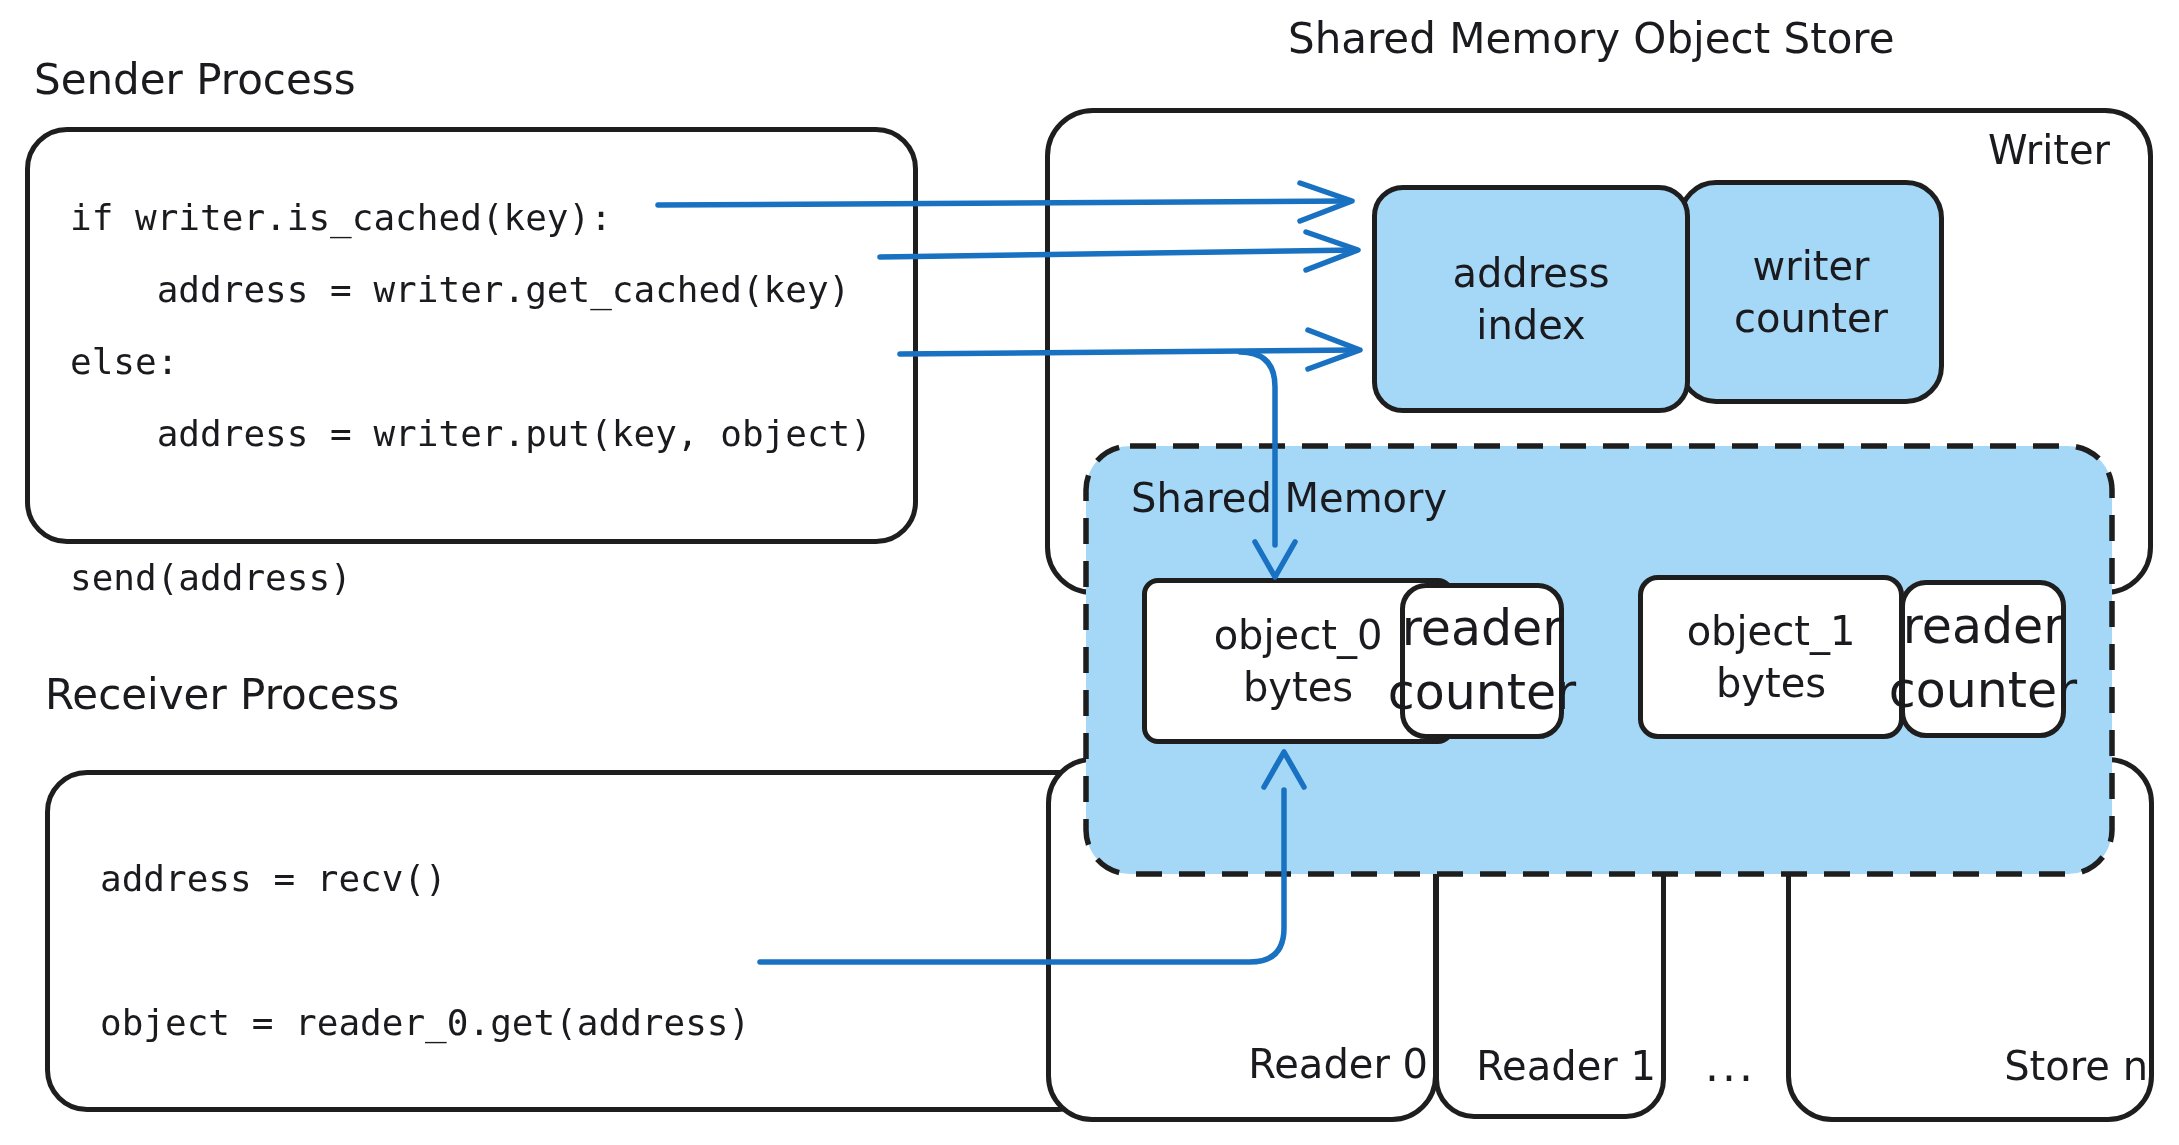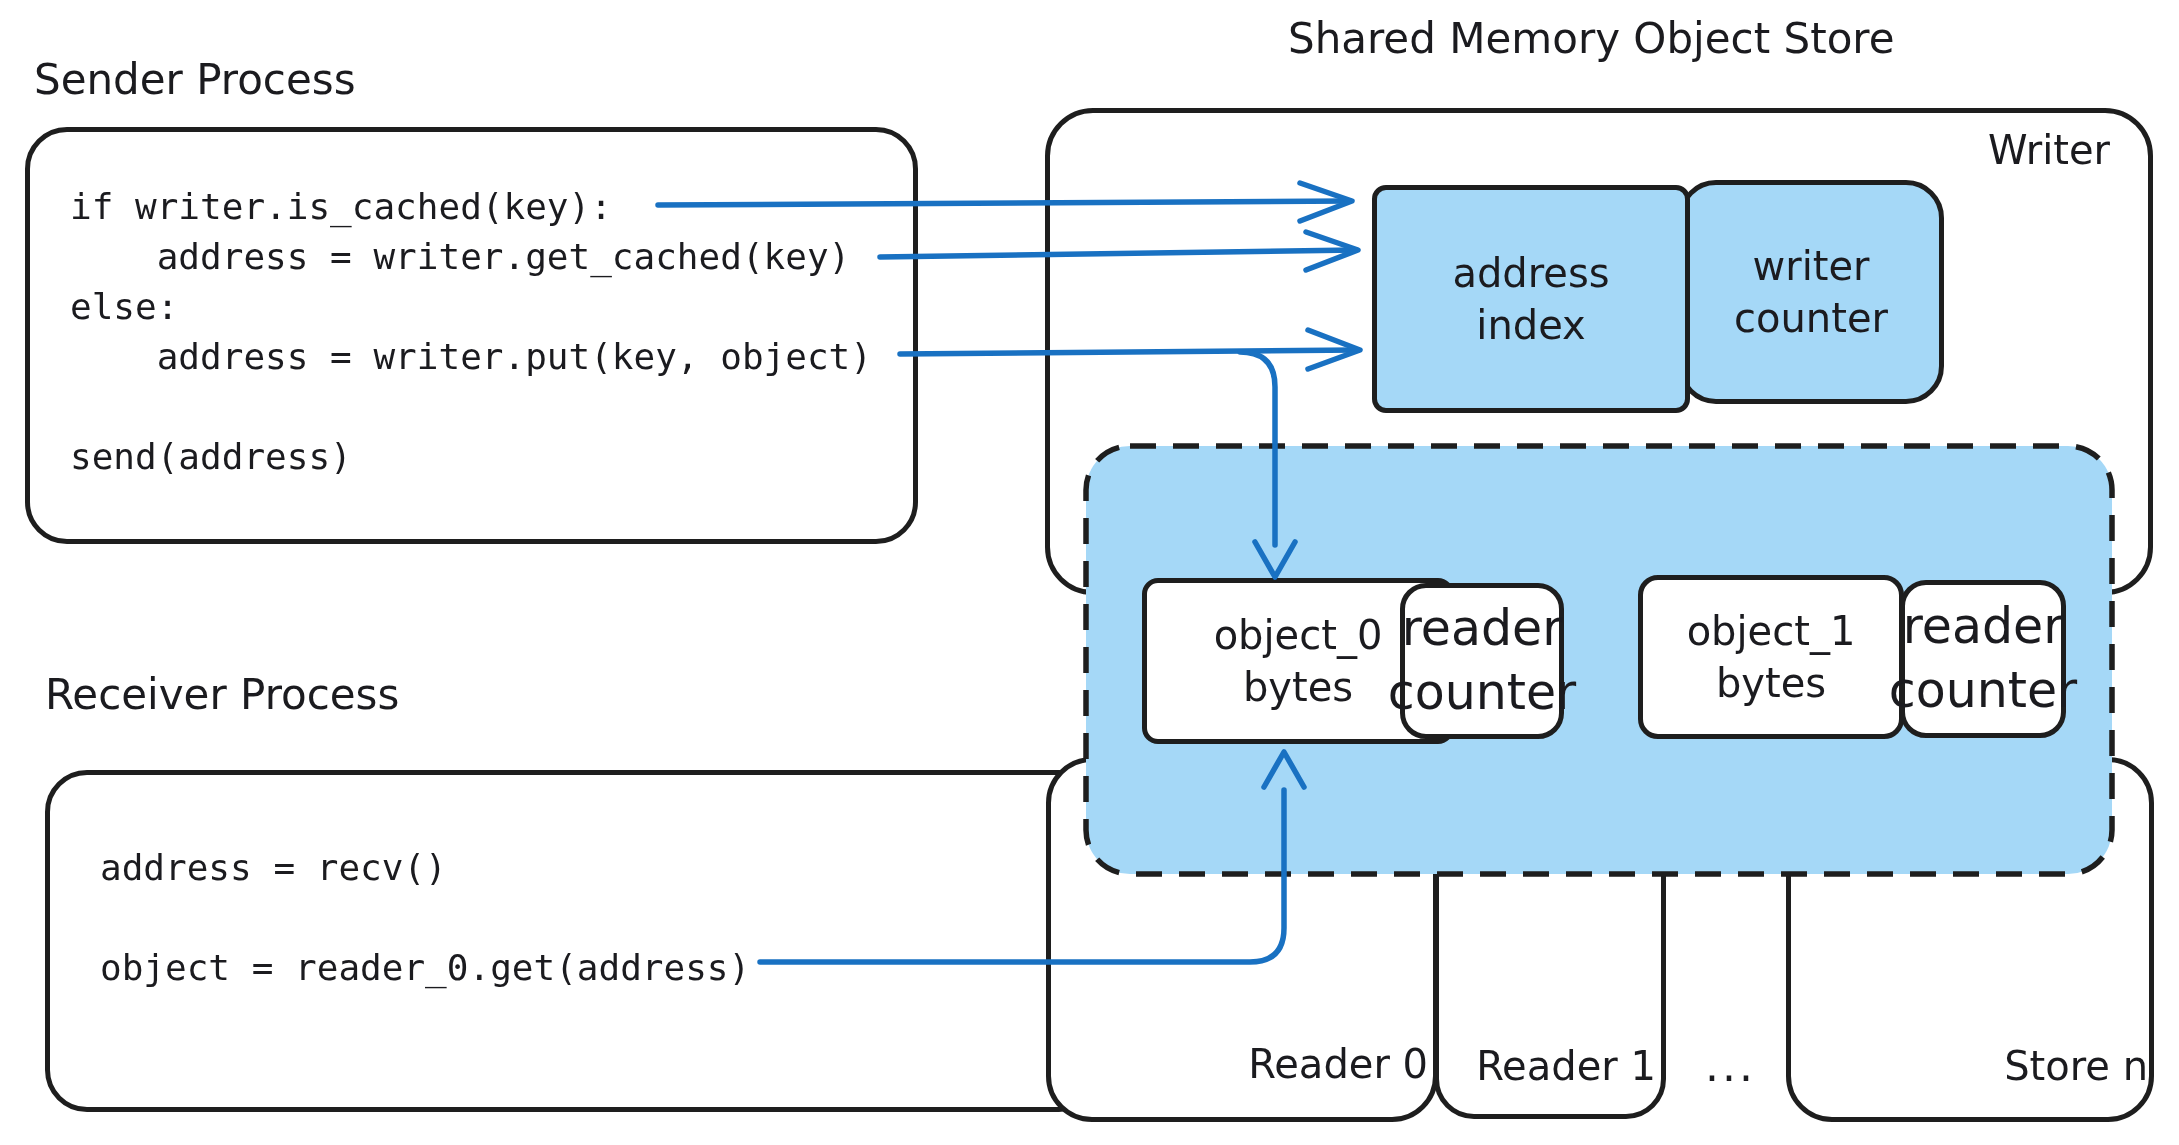--- a/index.html
+++ b/index.html
@@ -15,21 +15,21 @@
     position:absolute; box-sizing:border-box; background:#ffffff;
     border:5px solid var(--stroke,#1e1e1e); border-radius:42px;
   }
   .center { display:flex; align-items:center; justify-content:center; text-align:center; }
   .boxlabel { white-space:pre-line; font-size:40px; line-height:1.3; }
   .boxlabel.small { font-size:49px; }
   .blue { background:var(--fill_blue,#a5d8f7); }
   .code {
     position:absolute; margin:0;
     font-family:"DejaVu Sans Mono", monospace;
-    font-size:36px; line-height:50px; white-space:pre;
+    font-size:36px; line-height:72px; white-space:pre;
     color:var(--text,#1e1e1e);
   }
 
   
   .sender-title   { left:34px;  top:55px; }
   .sender-box     { left:25px;  top:127px; width:893px;  height:417px; z-index:1; }
   .sender-box .code   { left:40px; top:50px; }
   .receiver-title { left:45px;  top:670px; }
   .receiver-box   { left:45px;  top:770px; width:1056px;  height:342px; z-index:1; }
   .receiver-box .code { left:50px; top:68px; }
@@ -40,21 +40,21 @@
   .writer-label   { left:1920px; top:126px; width:190px; text-align:right; z-index:3; }
 
   .reader0-box    { left:1046px; top:757px; width:392px; height:365px; border-radius:46px; z-index:1; }
   .reader1-box    { left:1434px; top:757px; width:232px; height:362px; border-radius:40px; z-index:1; }
   .readern-box    { left:1786px; top:757px; width:368px; height:365px; border-radius:46px; z-index:1; }
 
   .shared-box     { left:1086px; top:446px; width:1026px; height:428px;
                     background:var(--fill_blue,#a5d8f7); border-radius:44px; z-index:2; }
   .shared-label   { left:1131px; top:474px; z-index:3; }
 
-  .addr-box   { left:1372px; top:185px; width:318px; height:228px; border-radius:14px; z-index:4; }
+  .addr-box   { left:1372px; top:185px; width:318px; height:228px; border-radius:31px; z-index:4; }
   .wcount-box { left:1678px; top:180px; width:266px; height:224px; border-radius:38px; z-index:3; }
 
   .obj0-box { left:1142px; top:578px; width:312px; height:166px; border-radius:16px; z-index:3; }
   .rc0-box  { left:1400px; top:583px; width:164px; height:156px; border-radius:26px; z-index:3; }
   .obj1-box { left:1638px; top:575px; width:266px; height:164px; border-radius:20px; z-index:3; }
   .rc1-box  { left:1900px; top:580px; width:166px; height:158px; border-radius:26px; z-index:3; }
 
   .reader0-label { left:1200px; top:1040px; width:228px; text-align:right; z-index:3; }
   .reader1-label { left:1434px; top:1042px; width:264px; text-align:center; z-index:3; }
   .dots-label    { left:1705px; top:1040px; font-size:44px; letter-spacing:3px; z-index:3; }
@@ -91,20 +91,21 @@
   </div>
 
   <div class="box writer-box"></div>
   <div class="label writer-label">Writer</div>
 
   <div class="box reader0-box"></div>
   <div class="box reader1-box"></div>
   <div class="box readern-box"></div>
 
   <div class="shared-box" style="position:absolute;"></div>
+  <div class="label shared-label">Shared Memory</div>
 
   <div class="box blue addr-box center">
     <span class="boxlabel">address
 index</span>
   </div>
   <div class="box blue wcount-box center">
     <span class="boxlabel">writer
 counter</span>
   </div>
 

